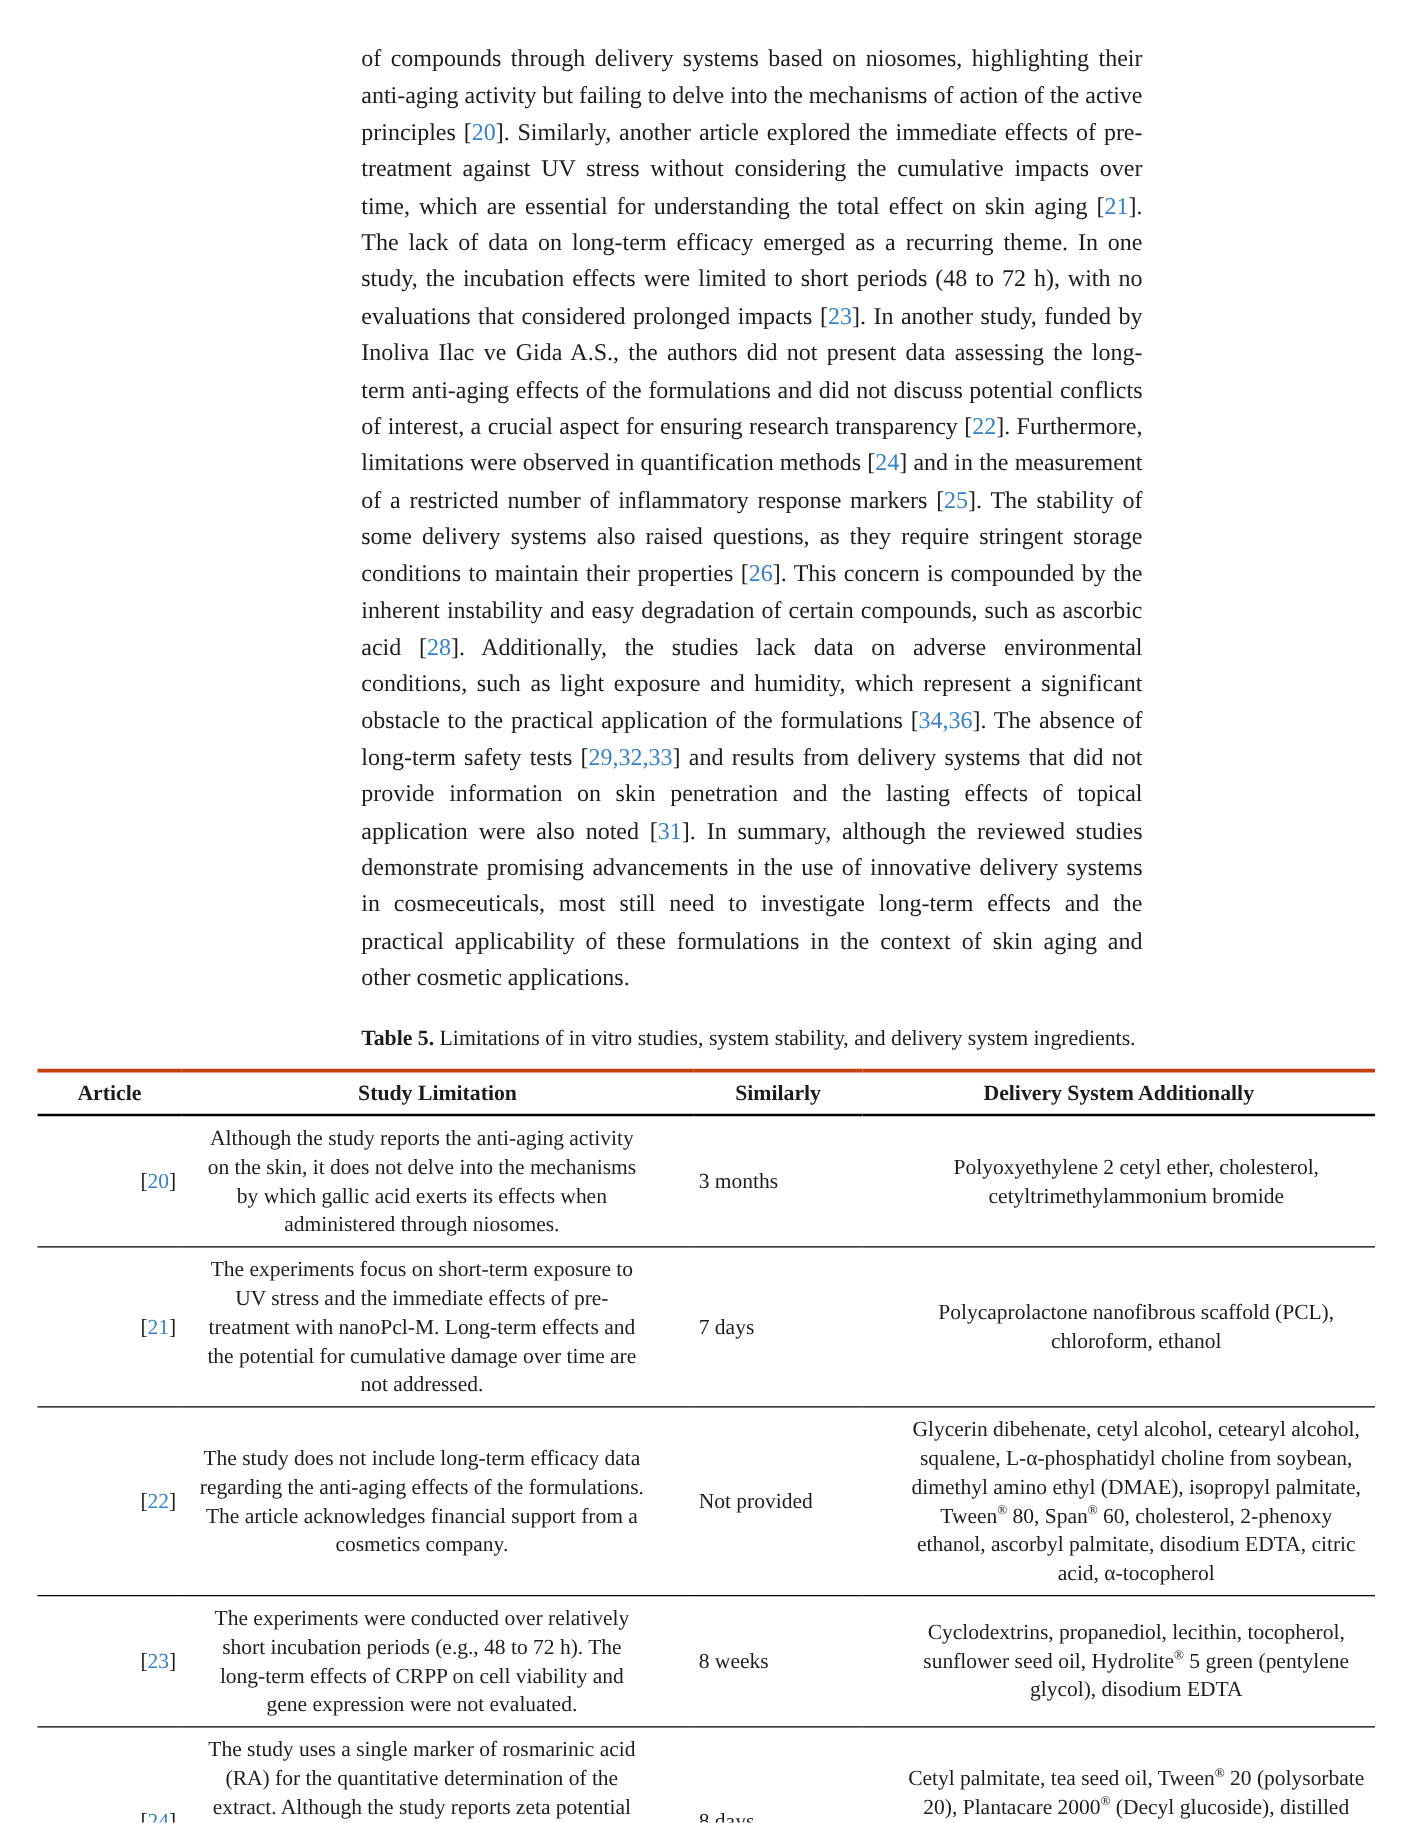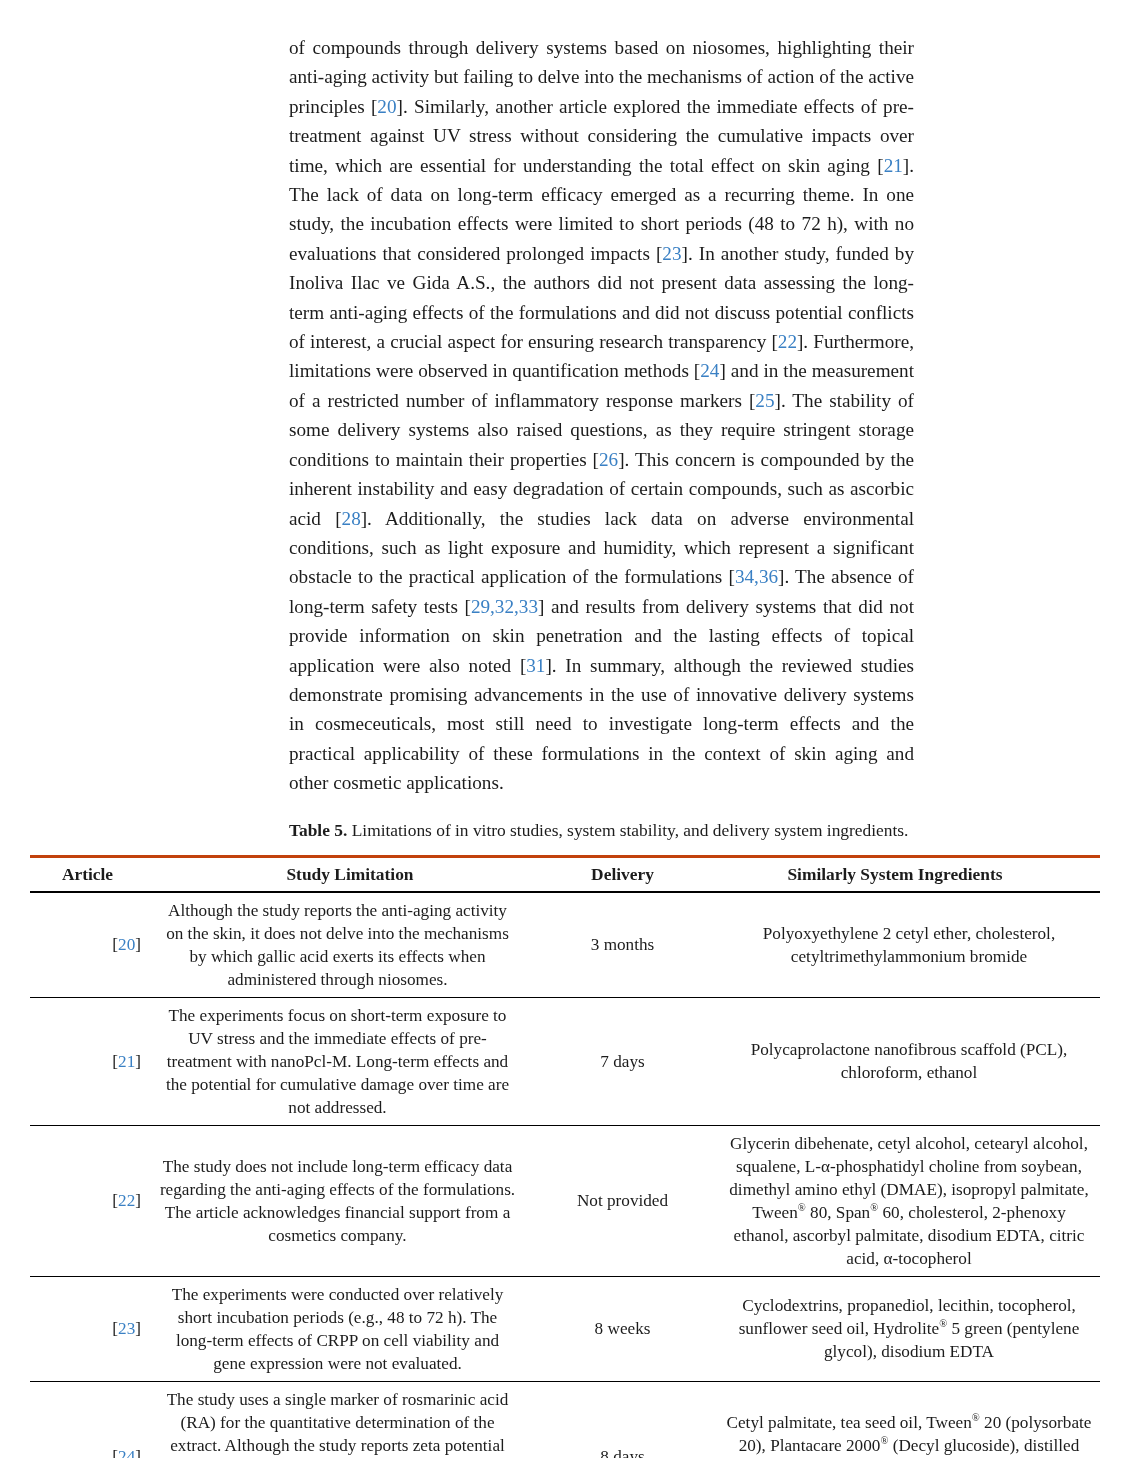--- a/index.html
+++ b/index.html
@@ -48,21 +48,21 @@
     padding: 5px 4px;
     font-size: 17.4px;
   }
   tbody td {
     border-top: 1px solid #000;
     vertical-align: middle;
     padding: 6px 4px;
   }
   td.col-article   { text-align: right; }
   td.col-limitation{ padding-left: 13px; padding-right: 38px; text-align: center; }
-  td.col-stability { text-align: center; }
+  td.col-stability { }
   td.col-ingredients { padding-left: 34px; padding-right: 6px; text-align: center; }
   sup.reg { font-size: 10.5px; line-height: 0; vertical-align: super; }
 </style>
 </head>
 <body>
 
 <div class="page">
 
   <p class="body-text" id="body-paragraph"><span>of compounds through delivery systems based on niosomes, highlighting their anti-aging activity but failing to delve into the mechanisms of action of the active principles </span><span class="cite">[<span class="cite-num">20</span>]</span><span>. Similarly, another article explored the immediate effects of pre-treatment against UV stress without considering the cumulative impacts over time, which are essential for understanding the total effect on skin aging </span><span class="cite">[<span class="cite-num">21</span>]</span><span>. The lack of data on long-term efficacy emerged as a recurring theme. In one study, the incubation effects were limited to short periods (48 to 72 h), with no evaluations that considered prolonged impacts </span><span class="cite">[<span class="cite-num">23</span>]</span><span>. In another study, funded by Inoliva Ilac ve Gida A.S., the authors did not present data assessing the long-term anti-aging effects of the formulations and did not discuss potential conflicts of interest, a crucial aspect for ensuring research transparency </span><span class="cite">[<span class="cite-num">22</span>]</span><span>. Furthermore, limitations were observed in quantification methods </span><span class="cite">[<span class="cite-num">24</span>]</span><span> and in the measurement of a restricted number of inflammatory response markers </span><span class="cite">[<span class="cite-num">25</span>]</span><span>. The stability of some delivery systems also raised questions, as they require stringent storage conditions to maintain their properties </span><span class="cite">[<span class="cite-num">26</span>]</span><span>. This concern is compounded by the inherent instability and easy degradation of certain compounds, such as ascorbic acid </span><span class="cite">[<span class="cite-num">28</span>]</span><span>. Additionally, the studies lack data on adverse environmental conditions, such as light exposure and humidity, which represent a significant obstacle to the practical application of the formulations </span><span class="cite">[<span class="cite-num">34,36</span>]</span><span>. The absence of long-term safety tests </span><span class="cite">[<span class="cite-num">29,32,33</span>]</span><span> and results from delivery systems that did not provide information on skin penetration and the lasting effects of topical application were also noted </span><span class="cite">[<span class="cite-num">31</span>]</span><span>. In summary, although the reviewed studies demonstrate promising advancements in the use of innovative delivery systems in cosmeceuticals, most still need to investigate long-term effects and the practical applicability of these formulations in the context of skin aging and other cosmetic applications.</span></p>
 
@@ -74,22 +74,22 @@
     <colgroup>
       <col style="width:115px">
       <col style="width:410px">
       <col style="width:135px">
       <col style="width:410px">
     </colgroup>
     <thead>
       <tr>
         <th>Article</th>
         <th>Study Limitation</th>
-        <th>Delivery</th>
-        <th>Similarly System Ingredients</th>
+        <th>Similarly</th>
+        <th>Delivery System Additionally</th>
       </tr>
     </thead>
     <tbody id="table-body">
         <tr>
           <td class="col-article"><span class="cite">[<span class="cite-num">20</span>]</span></td>
           <td class="col-limitation">Although the study reports the anti-aging activity on the skin, it does not delve into the mechanisms by which gallic acid exerts its effects when administered through niosomes.</td>
           <td class="col-stability">3 months</td>
           <td class="col-ingredients">Polyoxyethylene 2 cetyl ether, cholesterol, cetyltrimethylammonium bromide</td>
         </tr>
         <tr>

